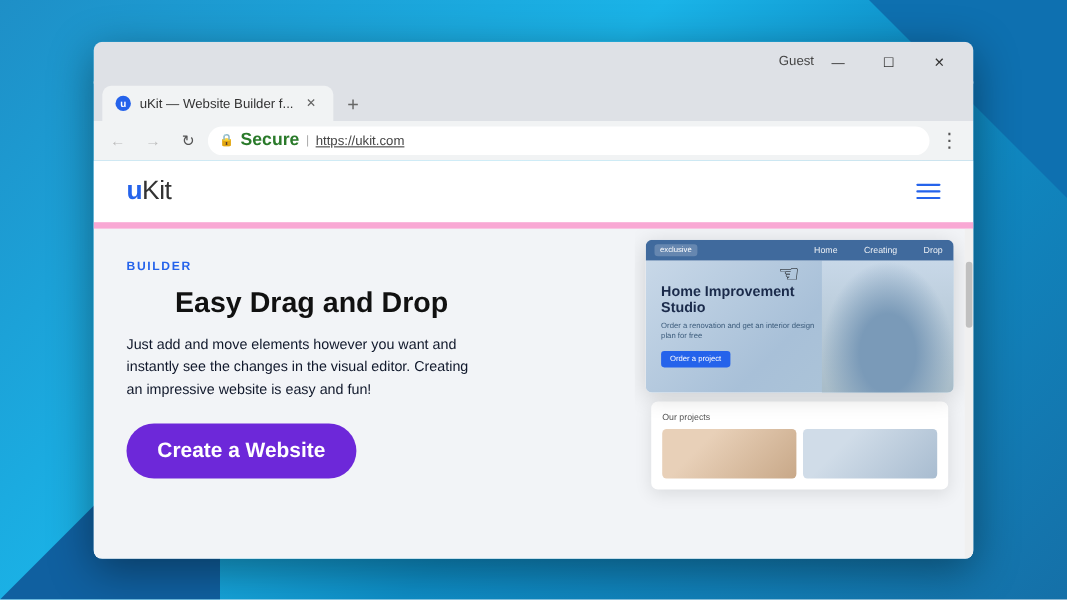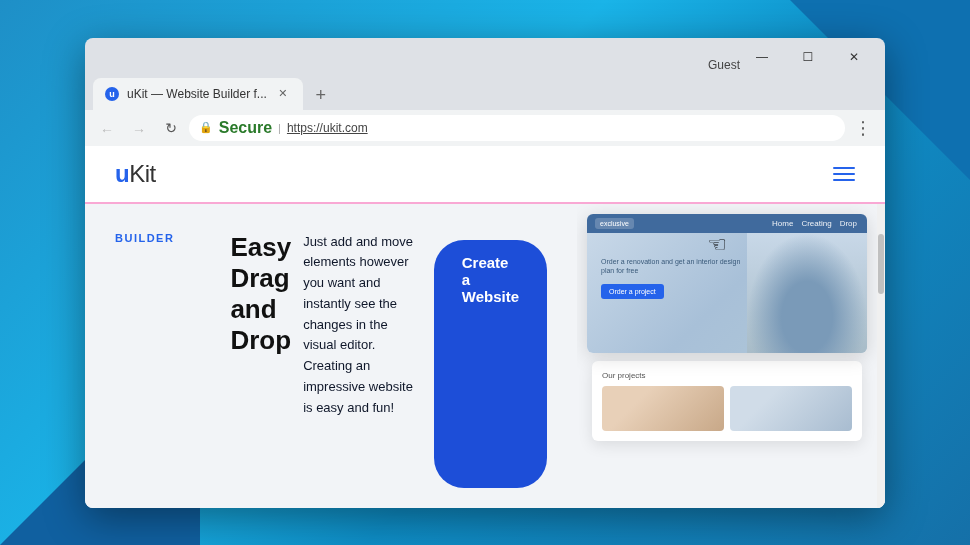--- a/index.html
+++ b/index.html
@@ -74,21 +74,21 @@
       font-size: 12px;
       color: #333;
     }
 
     .guest-label {
       font-size: 12px;
       color: #444;
       margin-left: 4px;
       position: absolute;
       right: 145px;
-      top: 20px;
+      top: 10px;
     }
 
     .tab-bar {
       display: flex;
       align-items: flex-end;
       padding: 0 8px;
       background: #dee1e6;
       height: 36px;
       flex-shrink: 0;
       margin-top: -2px;
@@ -222,21 +222,21 @@
       overflow: hidden;
     }
 
     
     .site-header {
       background: white;
       padding: 14px 30px;
       display: flex;
       align-items: center;
       justify-content: space-between;
-      border-bottom: 2px solid #f9a8d4;
+      border-bottom: 6px solid #f9a8d4;
     }
     .ukit-logo {
       font-size: 24px;
       color: #333;
       font-weight: 300;
       letter-spacing: -0.5px;
     }
     .ukit-logo span.u {
       color: #2563eb;
       font-weight: 700;
@@ -259,21 +259,21 @@
       display: flex;
       flex: 1;
       background: #f2f4f7;
       overflow: hidden;
     }
 
     .left-content {
       flex: 1;
       padding: 28px 30px 20px;
       display: flex;
-      flex-direction: row;
+      flex-direction: column;
       gap: 12px;
     }
 
     .builder-label {
       font-size: 11px;
       font-weight: 700;
       color: #2563eb;
       letter-spacing: 1.5px;
       text-transform: uppercase;
     }
@@ -288,25 +288,25 @@
 
     .main-description {
       font-size: 13px;
       color: #0f172a;
       line-height: 1.6;
       max-width: 320px;
     }
 
     .cta-button {
       display: inline-block;
-      background: #1d4ed8;
+      background: #6d28d9;
       color: white;
       border-radius: 30px;
       padding: 14px 28px;
-      font-size: 15px;
+      font-size: 19px;
       font-weight: 600;
       cursor: pointer;
       width: fit-content;
       margin-top: 8px;
     }
 
     .right-content {
       width: 300px;
       display: flex;
       flex-direction: column;
@@ -324,21 +324,21 @@
       box-shadow: 0 4px 20px rgba(0,0,0,0.15);
       background: white;
       position: relative;
     }
     .preview-navbar {
       background: rgba(30, 80, 140, 0.85);
       display: flex;
       align-items: center;
       justify-content: flex-end;
       padding: 5px 10px;
-      gap: 8px;
+      gap: 24px;
     }
     .preview-navbar-link {
       color: rgba(255,255,255,0.9);
       font-size: 8px;
     }
     .preview-exclusive {
       position: absolute;
       top: 4px;
       left: 8px;
       background: rgba(255,255,255,0.2);
@@ -515,20 +515,21 @@
             <div class="preview-navbar">
               <span class="preview-exclusive">exclusive</span>
               <span class="preview-navbar-link">Home</span>
               <span class="preview-navbar-link">Creating</span>
               <span class="preview-navbar-link">Drop</span>
             </div>
             <div class="preview-hero">
               <div class="preview-hero-img">
                 <div class="preview-hero-img-sofa"></div>
               </div>
+              <div class="preview-hero-title">Home Improvement Studio</div>
               <div class="preview-hero-sub">Order a renovation and get an interior design plan for free</div>
               <div class="preview-order-btn">Order a project</div>
             </div>
           </div>
         </div>
 
         <div class="preview-card-bottom">
           <div class="preview-projects-label">Our projects</div>
           <div class="preview-projects-grid">
             <div class="preview-project-thumb thumb-1"></div>

